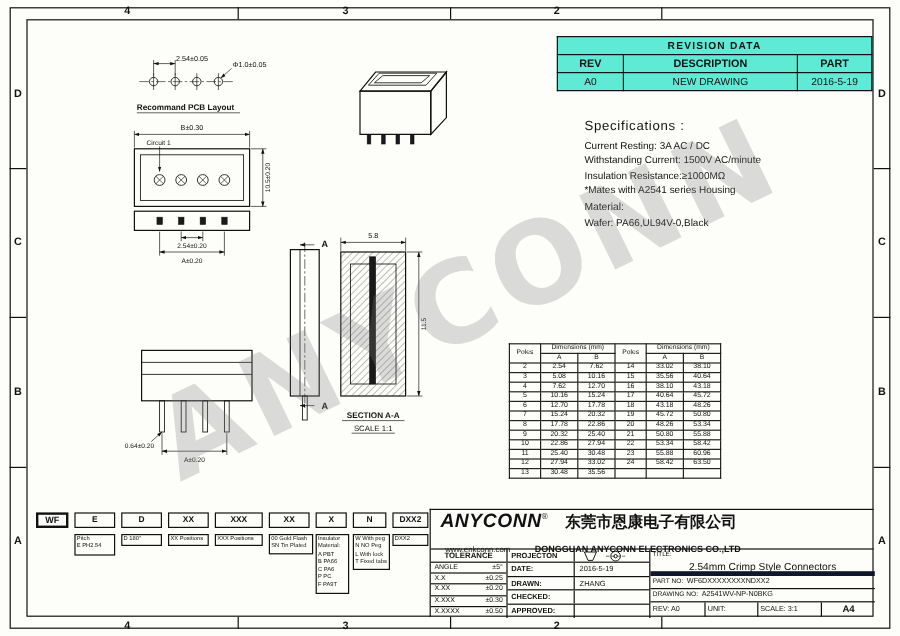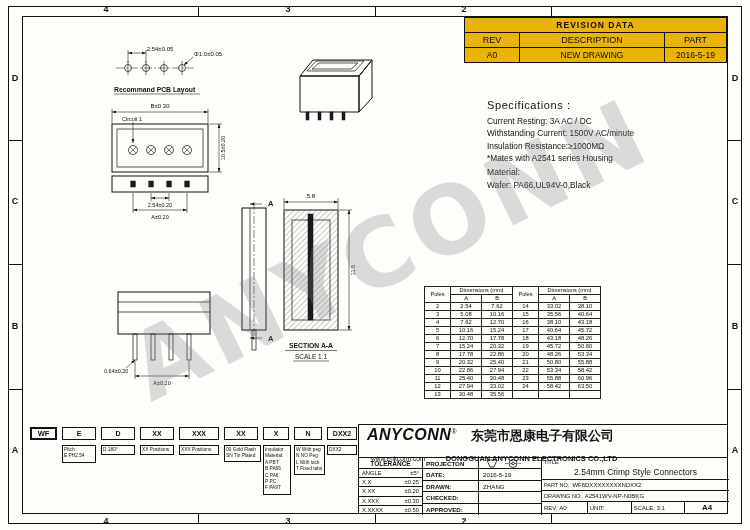--- a/index.html
+++ b/index.html
@@ -22,23 +22,23 @@
   .drawings .dl{stroke:#111;stroke-width:0.55;fill:none;}
   .drawings .cl{stroke:#111;stroke-width:0.5;stroke-dasharray:8 2 2 2;fill:none;}
   .drawings text{font-family:"Liberation Sans",sans-serif;fill:#111;}
   .t6{font-size:6px;}
   .t55{font-size:5.5px;}
   .t65{font-size:6.5px;}
   .t7{font-size:6.8px;font-weight:bold;}
   .tA{font-size:7.5px;font-weight:bold;}
 
   
-  .rev-table{position:absolute;left:464px;top:17px;border-collapse:collapse;z-index:3;background:#eab308;}
+  .rev-table{position:absolute;left:464px;top:30px;border-collapse:collapse;z-index:3;background:#5eead4;}
   .rev-table th,.rev-table td{border:1px solid #111;text-align:center;font-size:8.5px;height:15px;padding:0;}
-  .rev-table th{font-weight:normal;font-size:9px;}
+  .rev-table th{font-weight:bold;font-size:9px;}
   .rev-title{font-weight:bold;font-size:10px;letter-spacing:1px;}
 
   
   .specs{position:absolute;left:487px;top:99px;width:240px;z-index:3;}
   .specs-title{font-size:11px;letter-spacing:0.6px;margin-bottom:4px;}
   .spec-line{font-size:8.3px;line-height:12.3px;white-space:nowrap;}
   .material-title{font-size:8.6px;line-height:12.6px;margin-top:2px;}
 
   
   .dim-table{position:absolute;left:424px;top:286px;border-collapse:collapse;z-index:3;background:#fdfdfa;}
@@ -64,21 +64,21 @@
   .tb-tol{position:absolute;left:0;top:0;width:64px;height:100%;border-right:1px solid #111;}
   .tb-tol-title{height:11px;line-height:11px;border-bottom:1px solid #111;font-size:6.5px;font-weight:bold;text-align:center;}
   .tol-row{display:flex;justify-content:space-between;height:9.2px;line-height:9.2px;font-size:5.8px;padding:0 3px;border-bottom:1px solid #111;}
   .tol-row:last-child{border-bottom:none;}
   .tb-mid{position:absolute;left:64px;top:0;width:118px;height:100%;}
   .mid-row{display:flex;height:11.4px;border-bottom:1px solid #111;font-size:6.2px;line-height:11px;}
   .mid-row:last-child{border-bottom:none;}
   .mid-lbl{width:56px;padding-left:3px;border-right:1px solid #111;font-weight:bold;white-space:nowrap;}
   .mid-val{flex:1;padding-left:4px;white-space:nowrap;}
   .tb-right{position:absolute;left:182px;top:0;width:188px;height:100%;border-left:1px solid #111;}
-  .tb-title-cell{position:relative;height:22px;border-bottom:1px solid #0f172a;}
+  .tb-title-cell{position:relative;height:22px;border-bottom:4px solid #0f172a;}
   .cell-lbl{position:absolute;left:2px;top:1px;font-size:5.2px;}
   .tb-title-text{text-align:center;font-size:8.5px;padding-top:9px;}
   .tb-row{position:relative;height:11px;border-bottom:1px solid #111;font-size:6px;line-height:11px;padding-left:2px;white-space:nowrap;}
   .tb-row .lbl{font-size:5.5px;margin-right:3px;}
   .tb-bottom{display:flex;height:12px;line-height:12px;font-size:6px;}
   .tb-bcell{border-right:1px solid #111;padding-left:2px;white-space:nowrap;}
   .tb-bcell.c1{width:46px;}
   .tb-bcell.c2{width:44px;}
   .tb-bcell.c3{width:54px;}
   .tb-bcell.c4{width:44px;border-right:none;text-align:center;font-size:8px;font-weight:bold;padding-left:0;}

